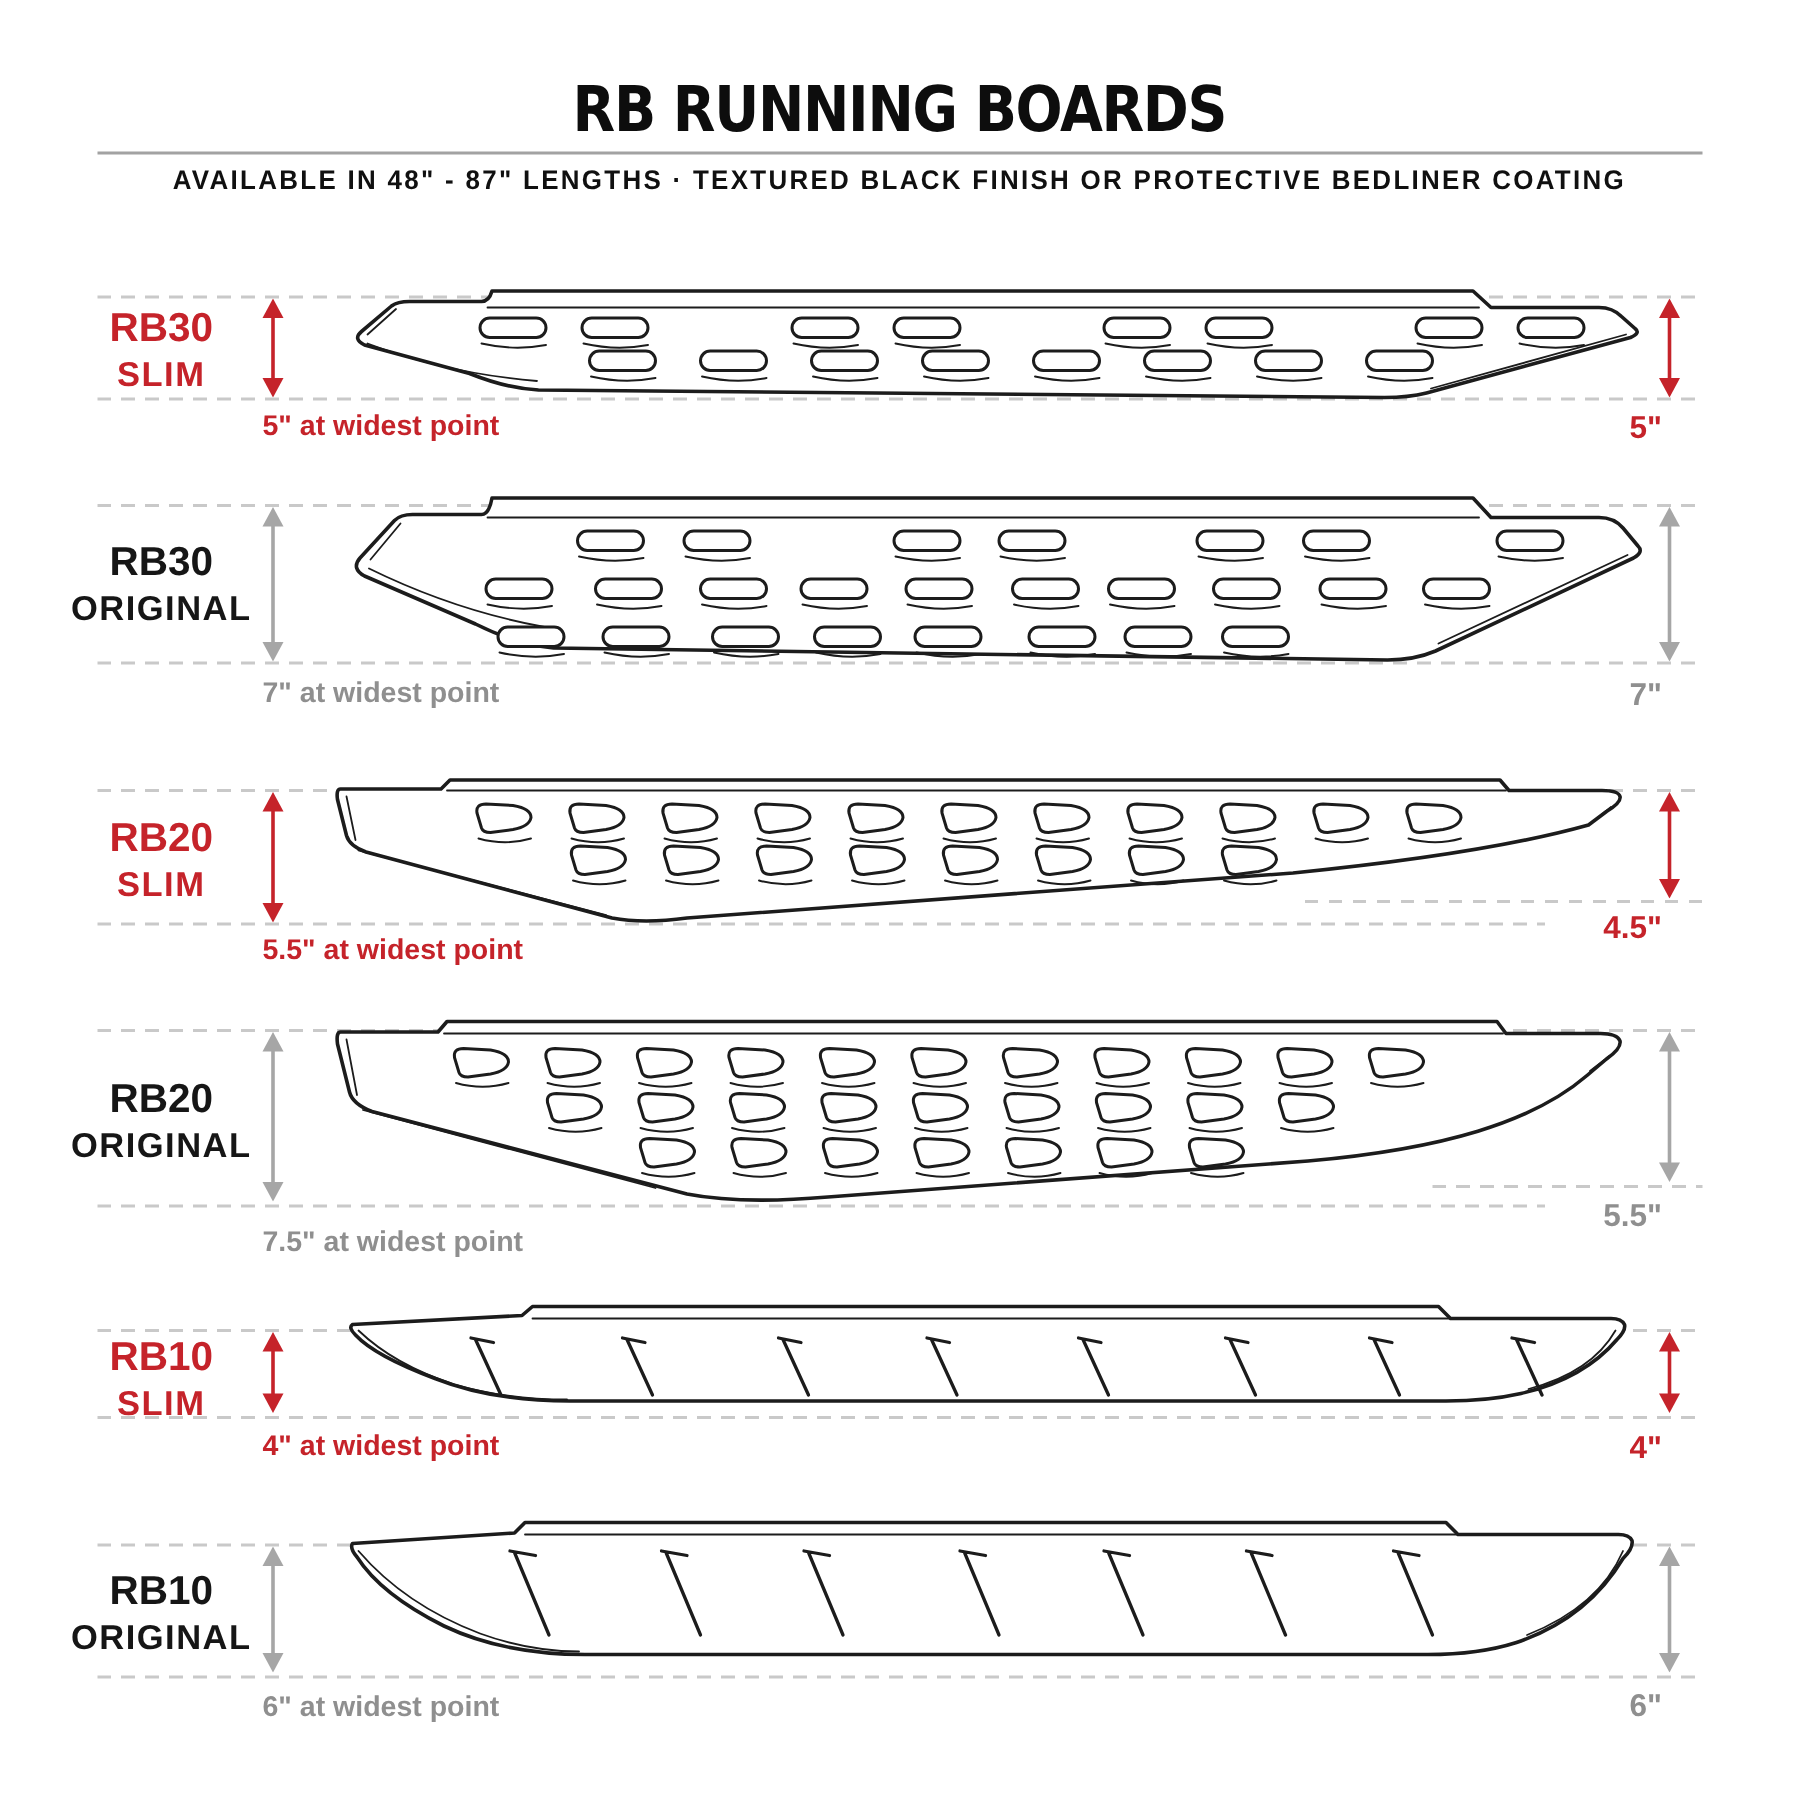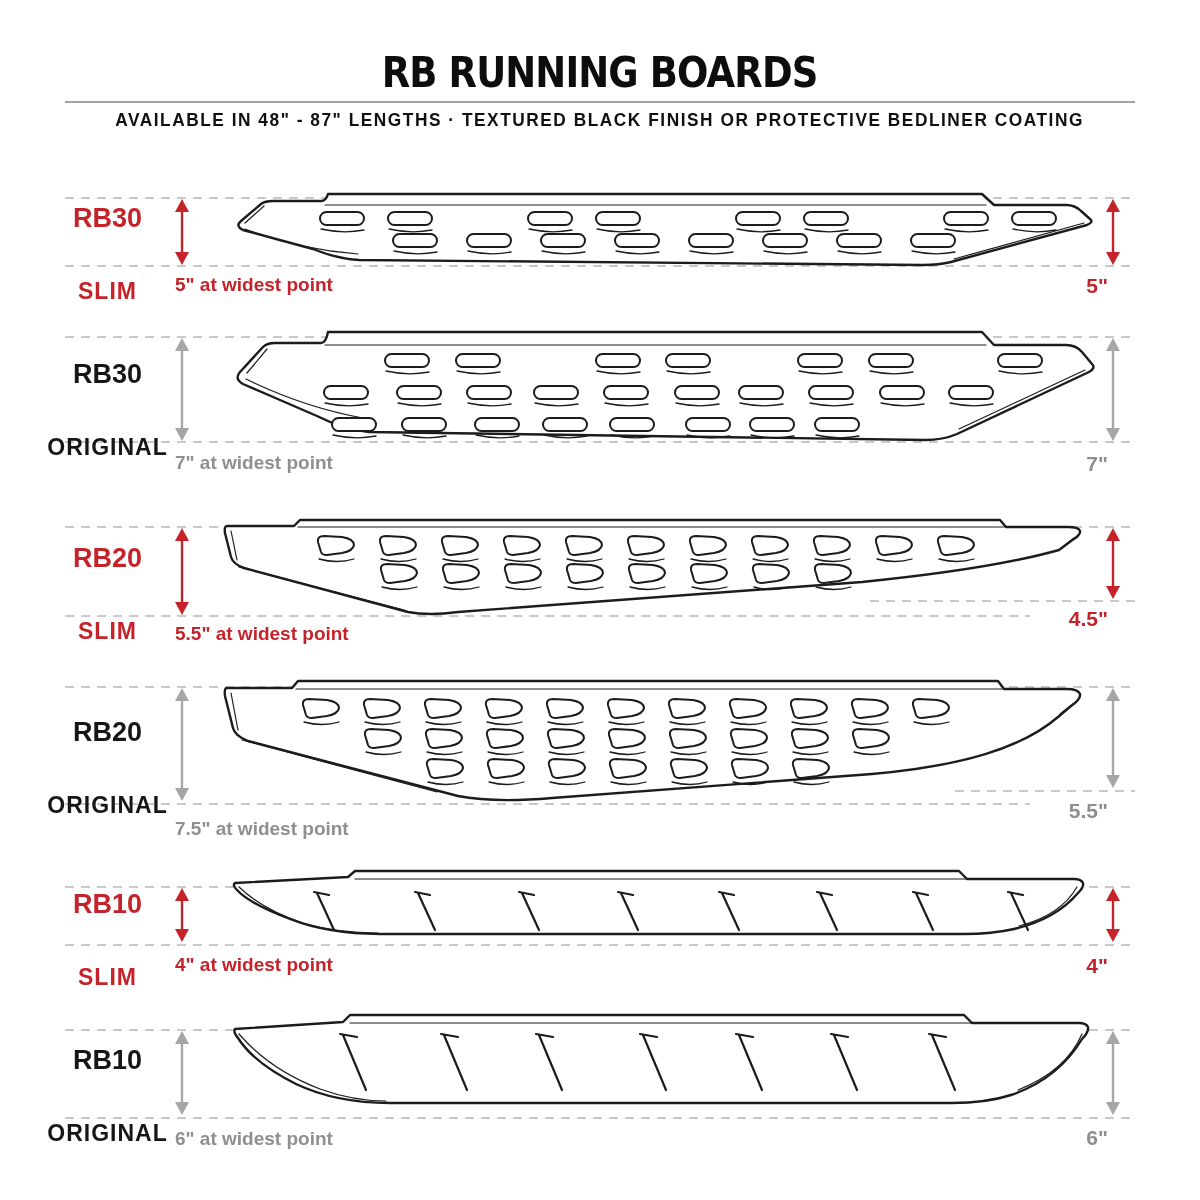--- a/index.html
+++ b/index.html
@@ -16,21 +16,21 @@
   
   .dash{position:absolute;height:2px;z-index:1;
         background:repeating-linear-gradient(90deg,#c9c9c9 0 9px,transparent 9px 16px);}
   .board{position:absolute;z-index:2;}
   .board path{stroke-linejoin:round;stroke-linecap:round;}
   .outline{fill:#ffffff;stroke:#1c1c1c;stroke-width:2.4;}
   .thin{fill:none;stroke:#1c1c1c;stroke-width:1.2;}
   .arrow{position:absolute;z-index:3;}
   .label{position:absolute;left:40px;width:135px;text-align:center;z-index:3;}
   .model{font-size:27px;font-weight:700;line-height:36px;letter-spacing:0px;}
-  .variant{font-size:23px;font-weight:700;line-height:26px;letter-spacing:1px;margin-top:42px;}
+  .variant{font-size:23px;font-weight:700;line-height:26px;letter-spacing:1px;}
   .caption{position:absolute;left:175px;font-size:19px;font-weight:700;z-index:3;white-space:nowrap;}
   .value{position:absolute;right:60px;font-size:21px;font-weight:700;z-index:3;text-align:right;}
   .red .model,.red .variant{color:#c5232a;}
   .red.caption,.red.value{color:#c5232a;}
   .gray .model,.gray .variant{color:#161616;}
   .gray.caption,.gray.value{color:#8f8f8f;}
 </style>
 </head>
 <body>
 

